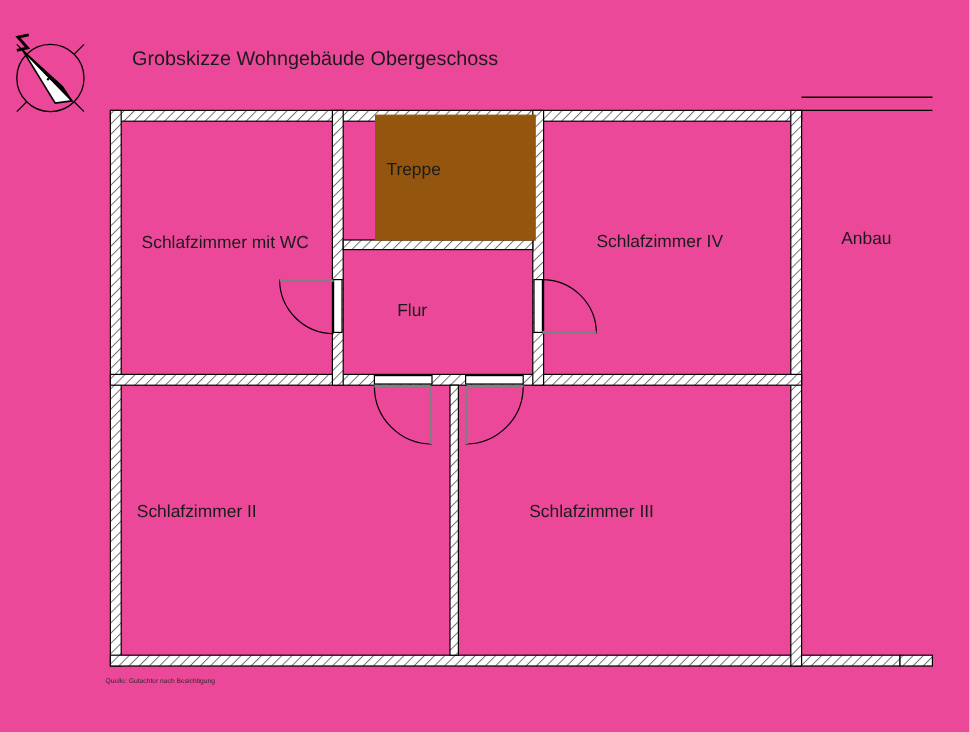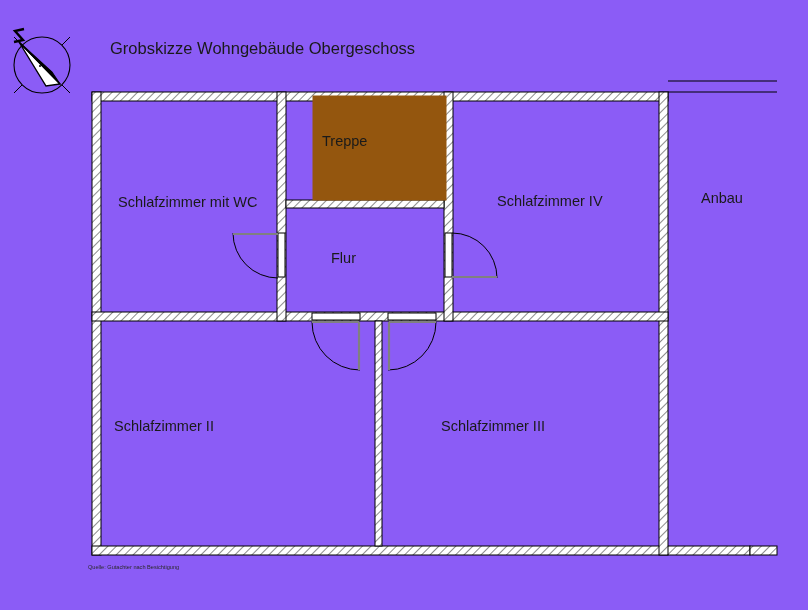--- a/index.html
+++ b/index.html
@@ -7,21 +7,21 @@
     padding: 0;
     background: #ffffff;
   }
   body {
     font-family: "Liberation Sans", sans-serif;
   }
   #stage {
     position: relative;
     width: 808px;
     height: 610px;
-    background: #8b5cf6;
+    background: #ec4899;
     overflow: hidden;
   }
   #plan-svg {
     position: absolute;
     left: 0;
     top: 0;
     width: 808px;
     height: 610px;
   }
   .title-text {

